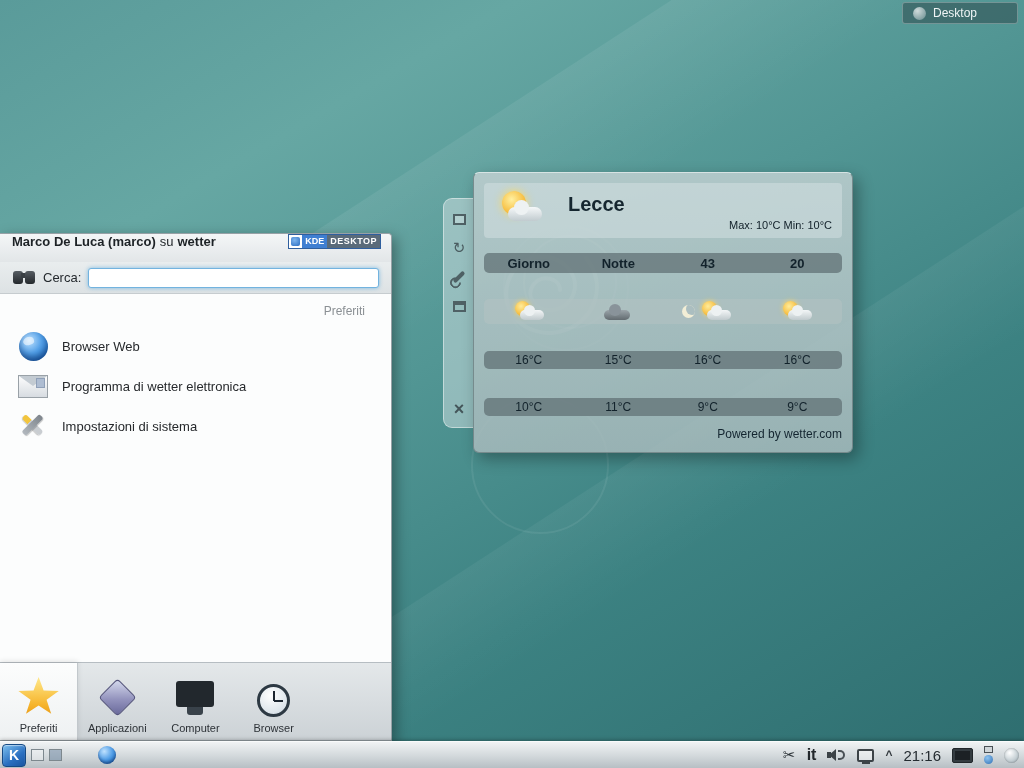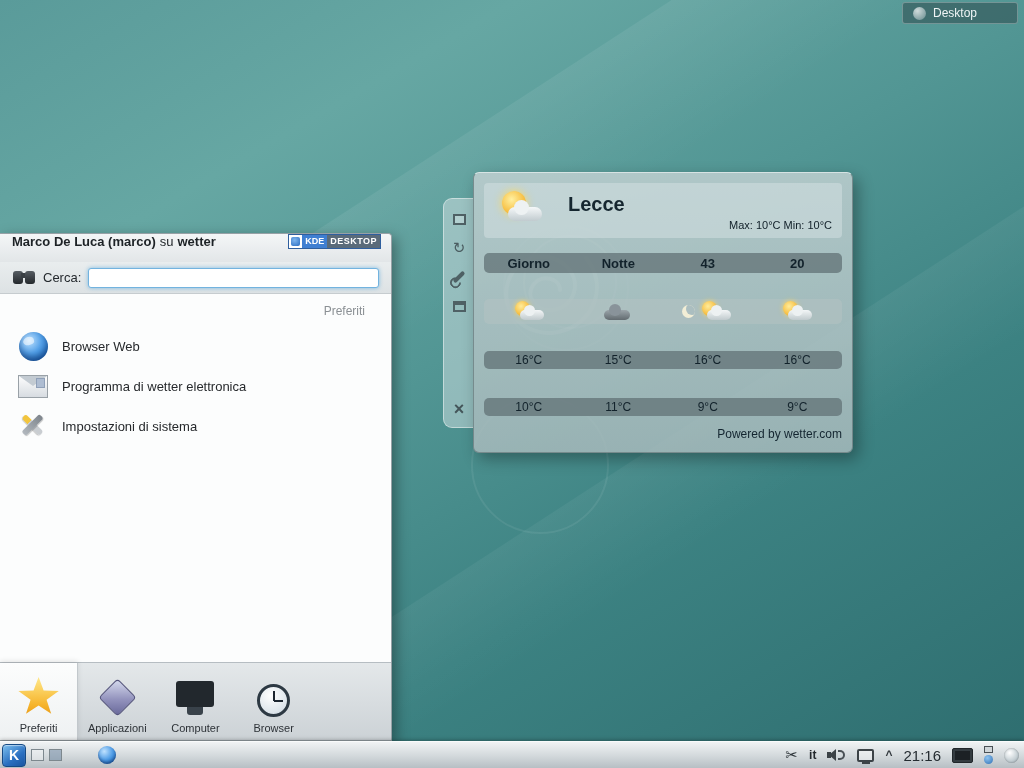--- a/index.html
+++ b/index.html
@@ -184,21 +184,21 @@
     color:#fff;font-weight:bold;font-size:14px;display:flex;align-items:center;justify-content:center;
     box-shadow:inset 0 1px 1px rgba(255,255,255,0.5);}
   .mini-ic{width:13px;height:12px;border:1px solid #7d888e;background:rgba(255,255,255,0.35);cursor:pointer;}
   .mini-ic.b2{background:rgba(90,120,150,0.45);}
   .panel-gap{width:26px;}
   .panel-globe{width:18px;height:18px;border-radius:50%;cursor:pointer;
     background:radial-gradient(circle at 35% 30%,#bfe2ff,#4e9ce6 50%,#1d67b5 85%,#144e8b);
     box-shadow:inset 0 -2px 3px rgba(0,0,40,0.35);}
   .tray{margin-left:auto;display:flex;align-items:center;gap:11px;padding-right:3px;}
   .tr-scissors{font-family:"DejaVu Sans",sans-serif;font-size:15px;color:#2f363b;cursor:pointer;}
-  .tr-kbd{font-size:12px;font-weight:bold;color:#23282c;cursor:pointer;}
+  .tr-kbd{font-size:16px;font-weight:bold;color:#23282c;cursor:pointer;}
   .tr-vol{position:relative;width:19px;height:16px;cursor:pointer;}
   .tr-vol::before{content:"";position:absolute;left:0;top:5px;width:4px;height:6px;background:#3c4347;}
   .tr-vol::after{content:"";position:absolute;left:2px;top:2px;border-top:6px solid transparent;border-bottom:6px solid transparent;border-right:7px solid #3c4347;}
   .tr-vol .wv{position:absolute;left:11px;top:3px;width:7px;height:10px;border:2px solid #4a5156;border-left:none;border-radius:0 8px 8px 0;}
   .tr-display{width:17px;height:13px;border:2px solid #3c4347;border-radius:2px;position:relative;background:rgba(255,255,255,0.4);cursor:pointer;}
   .tr-display::after{content:"";position:absolute;left:50%;bottom:-4px;transform:translateX(-50%);width:8px;height:2px;background:#3c4347;}
   .tr-caret{font-size:12px;font-weight:bold;color:#30373c;cursor:pointer;line-height:10px;}
   .tr-clock{font-size:15px;color:#252c31;cursor:pointer;}
   .tr-screen{width:21px;height:15px;border-radius:2px;background:#343c41;border:1px solid #20262a;padding:2px;cursor:pointer;}
   .tr-screen i{display:block;width:100%;height:100%;background:#1c2125;}

